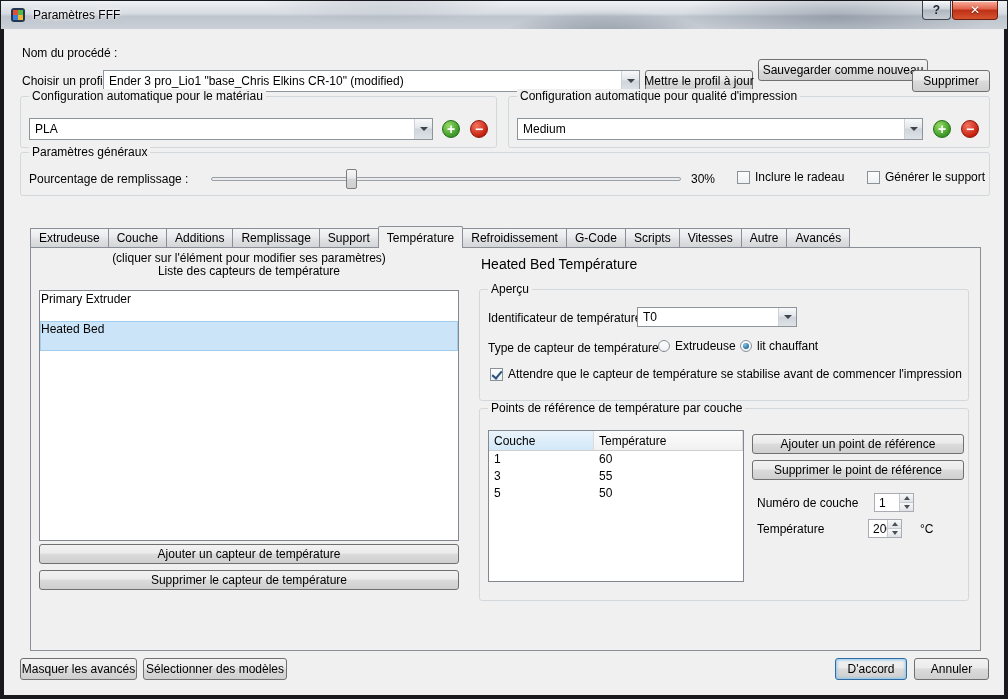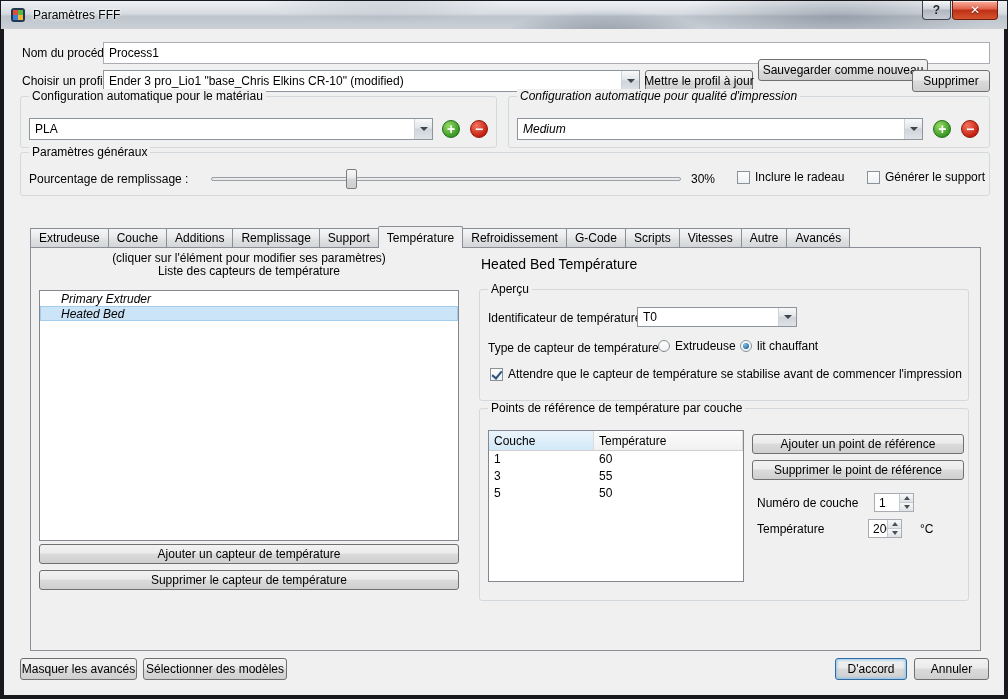--- a/index.html
+++ b/index.html
@@ -118,21 +118,21 @@
   .tab.selected {
     height:22px; margin-bottom:0; padding-top:4px;
     background:#f0f0f0; position:relative; z-index:4; border-radius:2px 2px 0 0;
   }
   .tab-panel {
     position:absolute; left:26px; top:218px; width:951px; height:404px;
     border:1px solid #8a8e96; background:#f0f0f0; z-index:1;
   }
 
   .listbox { position:absolute; background:#fff; border:1px solid #828790; overflow:hidden; }
-  .list-item { height:15px; line-height:17px; padding-left:21px; white-space:nowrap;font-style:italic; }
+  .list-item { height:30px; line-height:17px; padding-left:1px; white-space:nowrap; }
   .list-item.selected { background:#cbe4f8; box-shadow:inset 0 0 0 1px #a2cdec; }
 
   .heading { position:absolute; font-size:14px; white-space:nowrap; }
 
   .table { position:absolute; background:#fff; border:1px solid #828790; overflow:hidden; }
   .thead { display:flex; height:20px; border-bottom:1px solid #cfcfcf; }
   .th { padding:3px 0 0 5px; background:linear-gradient(#fcfcfc,#f1f1f1); border-right:1px solid #dcdcdc; }
   .th.sorted { background:linear-gradient(#eaf4fc,#d2e8f8); }
   .col-a { width:105px; flex:none; }
   .col-b { flex:1; }
@@ -172,23 +172,20 @@
       </div>
       <div class="caption-btn close">
         <span>✕</span>
       </div>
     </div>
   </div>
 
   <div class="dialog">
 
     <span class="lbl" style="left:18px; top:17px;">Nom du procédé :</span>
-    <div class="field" style="left:99px; top:13px; width:887px;">
-      <span>Process1</span>
-    </div>
 
     <span class="lbl" style="left:18px; top:45px;">Choisir un profil :</span>
     <div class="combo" style="left:99px; top:41px; width:537px;">
       <span class="combo-text">Ender 3 pro_Lio1 "base_Chris Elkins CR-10" (modified)</span>
       <span class="combo-arrow"></span>
     </div>
     <button class="btn" style="left:641px; top:41px; width:108px;">Mettre le profil à jour</button>
     <button class="btn" style="left:754px; top:30px; width:170px;">Sauvegarder comme nouveau</button>
     <button class="btn" style="left:908px; top:41px; width:78px;">Supprimer</button>
 
@@ -199,21 +196,21 @@
         <span class="combo-arrow"></span>
       </div>
       <div class="icon-btn plus" style="left:421px; top:23px;">
         <span>+</span>
       </div>
       <div class="icon-btn minus" style="left:449px; top:23px;">
         <span>−</span>
       </div>
     </div>
 
-    <div class="group" style="left:504px; top:67px; width:482px; height:52px;font-style:italic;">
+    <div class="group" style="left:504px; top:67px; width:482px; height:52px;">
       <span class="group-label">Configuration automatique pour qualité d'impression</span>
       <div class="combo" style="left:8px; top:21px; width:406px;">
         <span class="combo-text">Medium</span>
         <span class="combo-arrow"></span>
       </div>
       <div class="icon-btn plus" style="left:424px; top:23px;">
         <span>+</span>
       </div>
       <div class="icon-btn minus" style="left:452px; top:23px;">
         <span>−</span>

